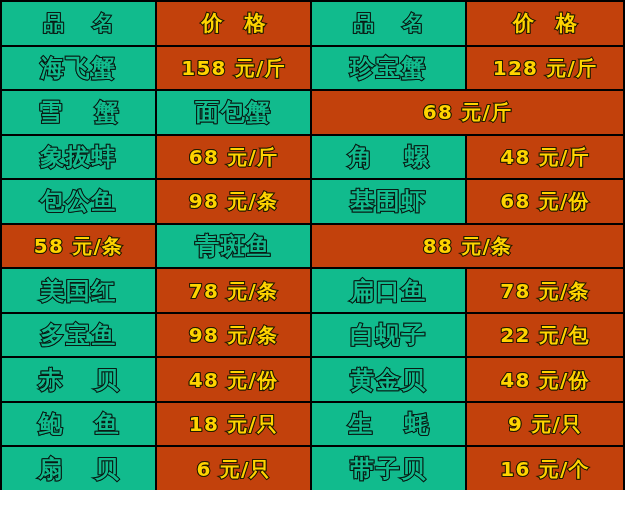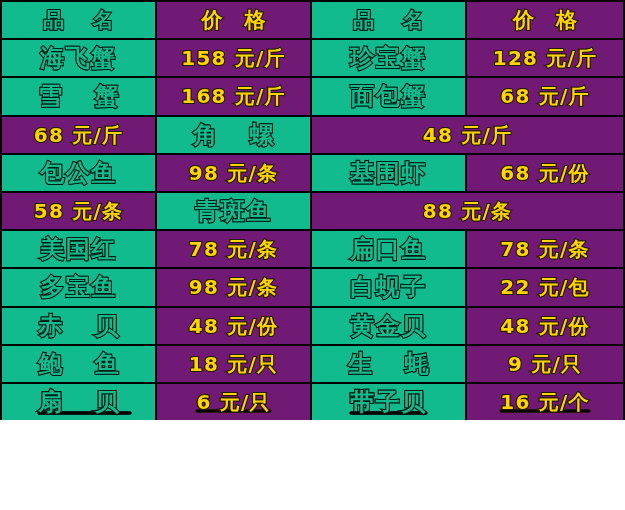--- a/index.html
+++ b/index.html
@@ -9,60 +9,60 @@
   }
   body {
     width: 625px;
     height: 510px;
     overflow: hidden;
     font-family: "DejaVu Sans", "Liberation Sans", sans-serif;
   }
 
   #price-board {
     width: 625px;
-    height: 420px;
+    height: 490px;
     box-sizing: border-box;
     display: flex;
     flex-direction: column;
     background: #000000;
     border-top: 2px solid #000000;
     border-left: 2px solid #000000;
     border-right: 2px solid #000000;
     border-bottom: 0;
+    justify-content: center;
   }
 
   .board-row {
     flex: 1 1 0;
     display: flex;
     min-height: 0;
     border-bottom: 2px solid #000000;
   }
   .board-row:last-child {
     border-bottom: 0;
-    text-decoration: underline;
   }
 
   .cell {
     box-sizing: border-box;
     display: flex;
     align-items: center;
     justify-content: center;
     min-width: 0;
     overflow: hidden;
     position: relative;
     text-align: center;
   }
 
   .cell.name-cell {
     background: #11bb8d;
     flex: 0 0 155px;
     border-right: 2px solid #000000;
   }
   .cell.price-cell {
-    background: #701a75;
+    background: #c2410c;
     flex: 0 0 155px;
     border-right: 2px solid #000000;
   }
   .cell.price-cell.last {
     border-right: 0;
     flex: 1 1 auto;
   }
 
   .cell-text {
     display: inline-block;
@@ -136,32 +136,32 @@
     </div>
     <div class="cell price-cell last">
       <span class="cell-text">128 元/斤</span>
     </div>
   </div>
 
   <div class="board-row">
     <div class="cell name-cell two-char">
       <span class="cell-text">雪 蟹</span>
     </div>
-    <div class="cell price-cell">
-      <span class="cell-text">168 元/斤</span>
-    </div>
     <div class="cell name-cell">
       <span class="cell-text">面包蟹</span>
     </div>
     <div class="cell price-cell last">
       <span class="cell-text">68 元/斤</span>
     </div>
   </div>
 
   <div class="board-row">
+    <div class="cell name-cell">
+      <span class="cell-text">象拔蚌</span>
+    </div>
     <div class="cell price-cell">
       <span class="cell-text">68 元/斤</span>
     </div>
     <div class="cell name-cell two-char">
       <span class="cell-text">角 螺</span>
     </div>
     <div class="cell price-cell last">
       <span class="cell-text">48 元/斤</span>
     </div>
   </div>

